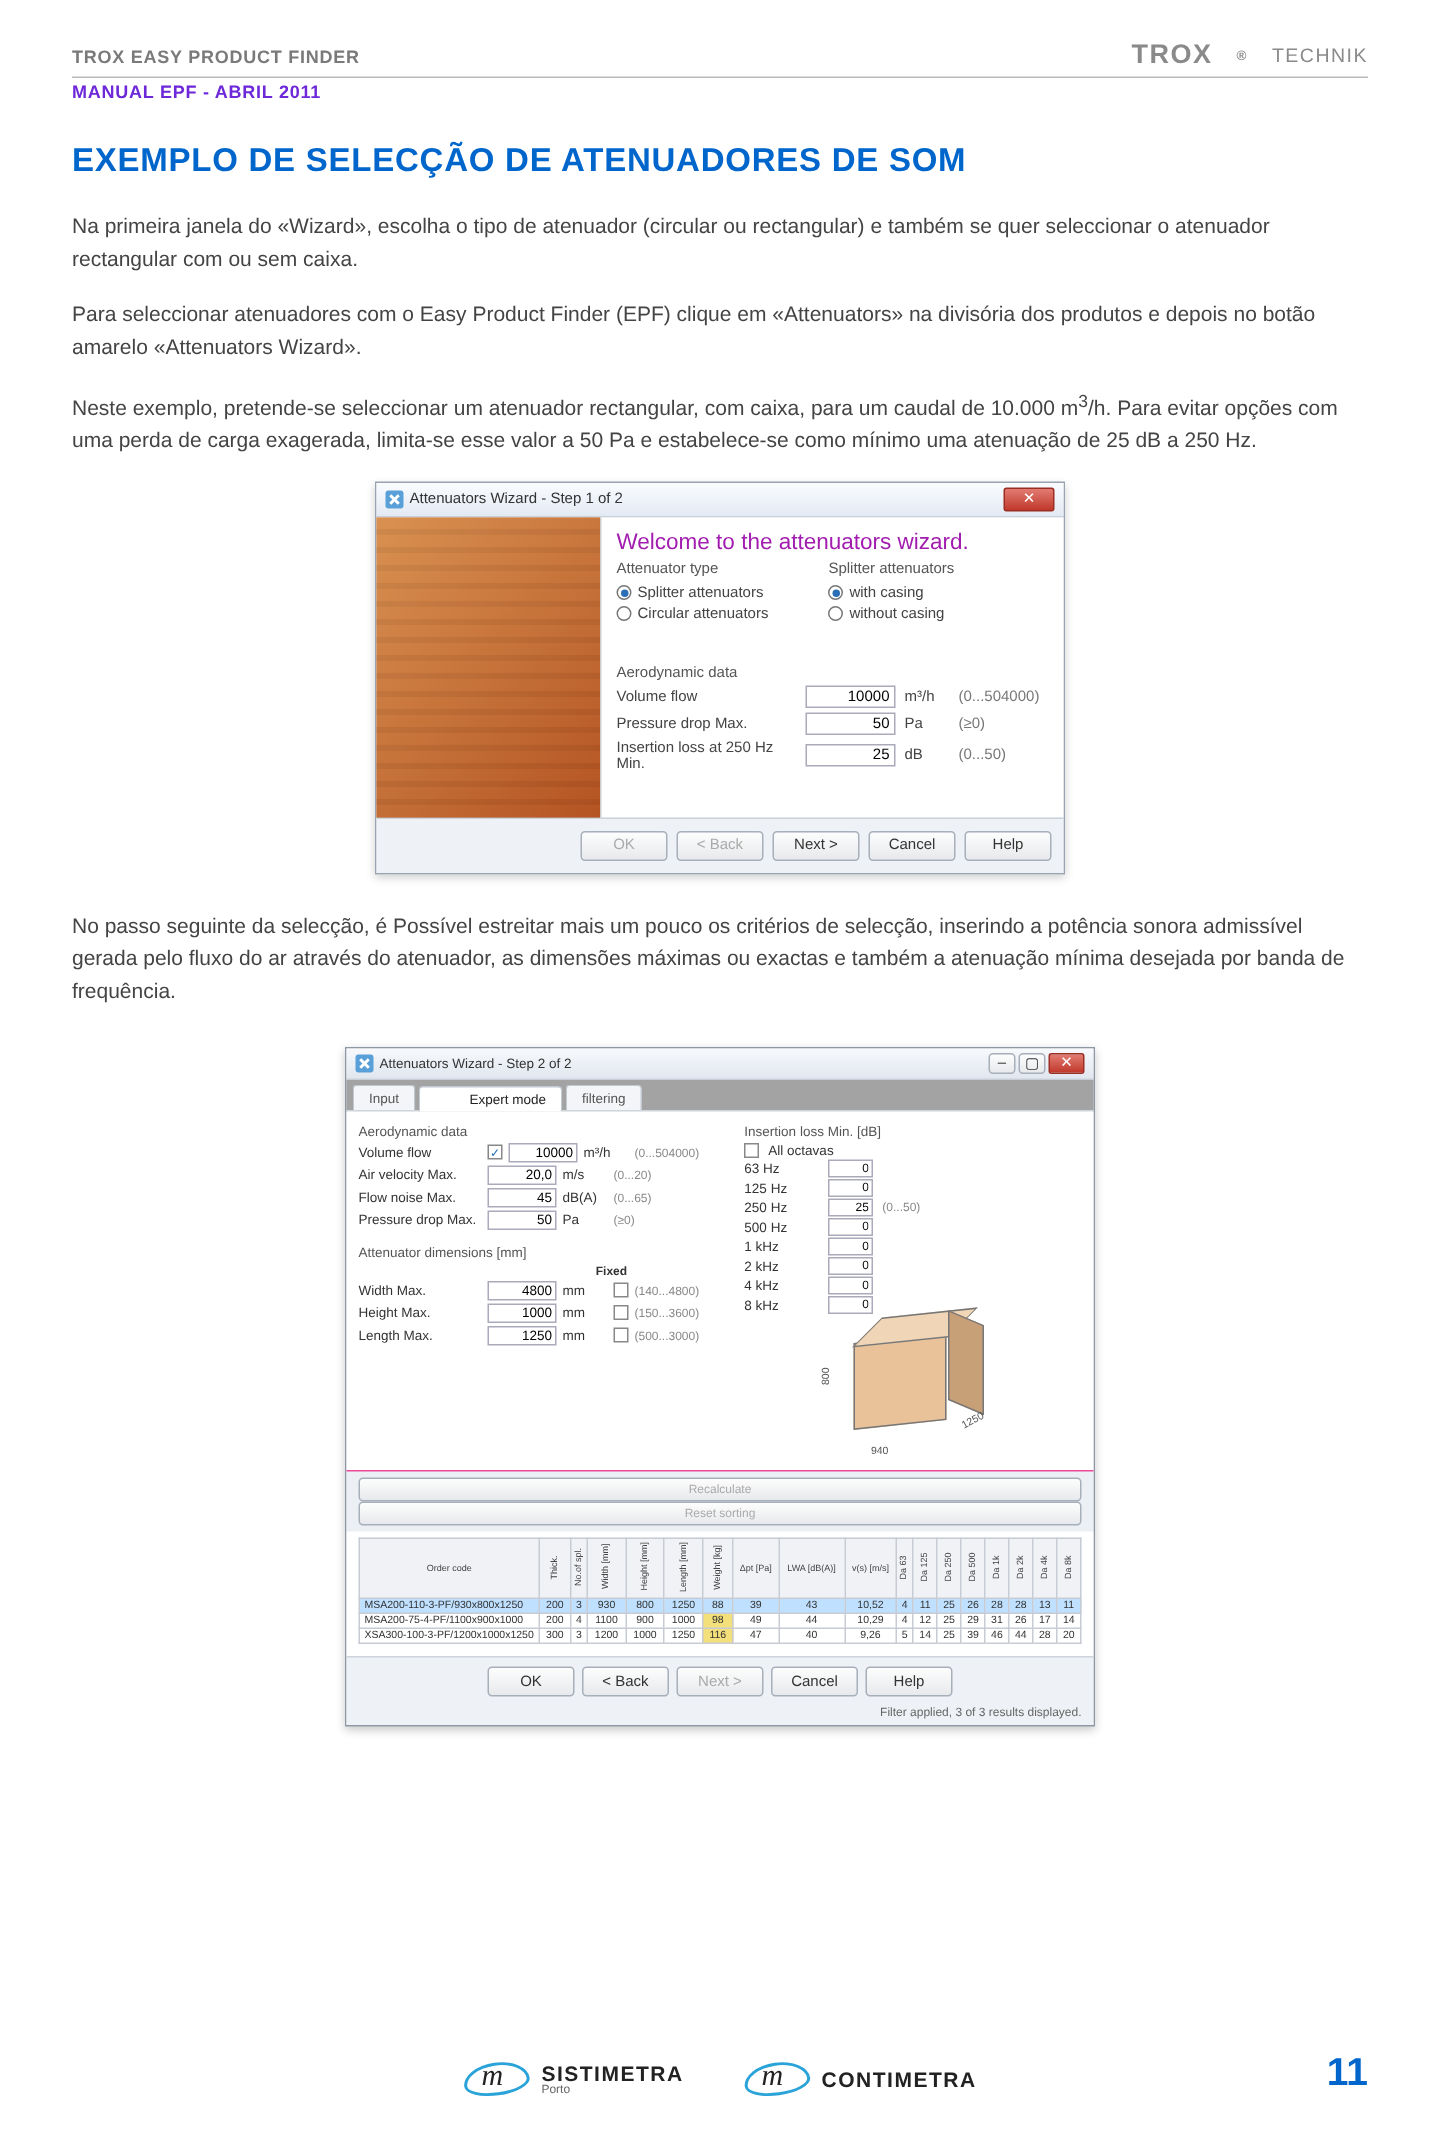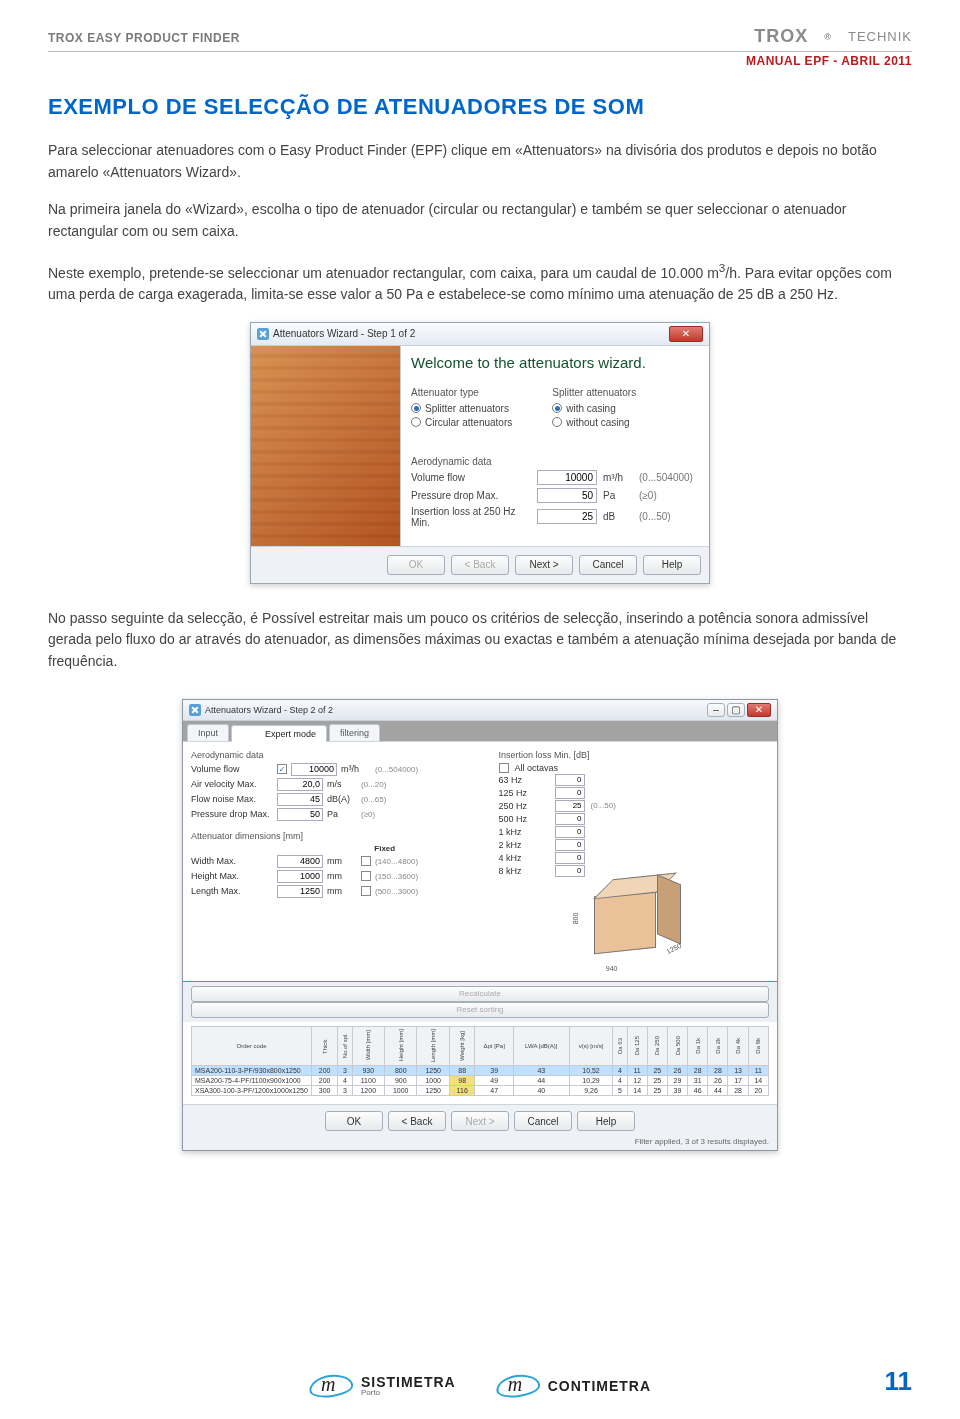--- a/index.html
+++ b/index.html
@@ -13,21 +13,21 @@
   }
   .page { padding: 26px 48px 0 48px; }
   
   .hdr-line1 {
     display: flex; justify-content: space-between; align-items: baseline;
     color: #7a7a7a; font-size: 12px; font-weight: bold; letter-spacing: 0.5px;
   }
   .hdr-logo { font-size: 18px; color: #8a8a8a; font-weight: bold; letter-spacing: 1px; display: flex; align-items: center; gap: 16px;}
   .hdr-logo .thin { font-weight: 300; font-size: 13px; letter-spacing: 1px; }
   .hdr-logo sup { font-size: 9px; vertical-align: super; }
-  .hdr-line2 { color: #b91c1c; font-size: 12px; font-weight: bold; margin-top: 6px; letter-spacing: 0.5px; text-align: right;}
+  .hdr-line2 { color: #6d28d9; font-size: 12px; font-weight: bold; margin-top: 6px; letter-spacing: 0.5px;}
   hr.hdr { border: none; border-top: 1px solid #bbb; margin: 4px 0 24px 0; }
 
   h1.title {
     color: #0066cc; font-size: 22px; font-weight: bold; letter-spacing: 0.5px;
     margin-bottom: 20px;
   }
   .body-text { font-size: 14px; line-height: 1.55; color: #444; margin-bottom: 16px; }
 
   
   .win {
@@ -55,21 +55,21 @@
   }
   .win-body { display:flex; background:#fff; }
   .win-img {
     width: 150px; height: 200px;
     background:
       linear-gradient(135deg, rgba(255,200,120,0.5), rgba(180,80,30,0.6)),
       repeating-linear-gradient(180deg, #b35a2a 0 8px, #9c4a20 8px 12px);
     border-right:1px solid #ccc;
   }
   .win-right { flex:1; padding: 8px 10px 6px 10px; }
-  .wiz-welcome { font-size: 15px; color: #14532d; margin-bottom: 16px; }
+  .wiz-welcome { font-size: 15px; color: #a21caf; margin-bottom: 4px; }
   .wiz-row { display:flex; gap: 40px; font-size:10px; color:#444; margin-bottom:2px;}
   .wiz-col { display:flex; flex-direction:column; gap:3px; }
   .wiz-grouplabel { font-size:10px; color:#555; margin-bottom:2px; }
   .radio { display:flex; align-items:center; gap:4px; }
   .radio-dot {
     width:10px;height:10px;border:1px solid #777;border-radius:50%;
     display:inline-flex;align-items:center;justify-content:center;background:#fff;
   }
   .radio-dot.on::after{content:"";width:5px;height:5px;border-radius:50%;background:#2a6fb5;}
   .aero-title { margin-top: 28px; font-size:10px; color:#555; }
@@ -87,21 +87,21 @@
   .btn {
     min-width:58px; height:20px; font-size:10px;
     background:linear-gradient(#fdfdfd,#e7e9ec);
     border:1px solid #a7afba; border-radius:3px;
     display:flex; align-items:center; justify-content:center; color:#333;
   }
   .btn.disabled { color:#aaa; }
 
   
   .win2 {
-    width: 596px; margin: 26px auto 0 auto;
+    width: 500px; margin: 26px auto 0 auto;
     border:1px solid #8e97a4;
     background:#ecf0f5;
     box-shadow: 0 2px 6px rgba(0,0,0,.22);
     font-size:9px; color:#333;
   }
   .win2 .win-titlebar { background:linear-gradient(#f7f9fc,#e1e7ef);}
   .tabs { display:flex; gap:0; padding:3px 4px 0 4px; background:#a3a3a3; border-bottom:1px solid #cfd5dd;}
   .tab {
     padding:3px 10px; font-size:9px; border:1px solid #c1c8d1; border-bottom:none;
     background:#f3f5f8; border-radius:3px 3px 0 0; color:#555; margin-right:2px;
@@ -200,22 +200,22 @@
       <span>TROX</span>
         <sup>®</sup>
       <span class="thin">TECHNIK</span>
     </span>
   </div>
   <hr class="hdr">
   <div class="hdr-line2" style="margin-top:-22px;margin-bottom:26px;">MANUAL EPF - ABRIL 2011</div>
 
   <h1 class="title">EXEMPLO DE SELECÇÃO DE ATENUADORES DE SOM</h1>
 
+  <p class="body-text">Na primeira janela do «Wizard», escolha o tipo de atenuador (circular ou rectangular) e também se quer seleccionar o atenuador rectangular com ou sem caixa.</p>
   <p class="body-text">Para seleccionar atenuadores com o Easy Product Finder (EPF) clique em «Attenuators» na divisória dos produtos e depois no botão amarelo «Attenuators Wizard».</p>
-  <p class="body-text">Na primeira janela do «Wizard», escolha o tipo de atenuador (circular ou rectangular) e também se quer seleccionar o atenuador rectangular com ou sem caixa.</p>
   <p class="body-text">
     <span>Neste exemplo, pretende-se seleccionar um atenuador rectangular, com caixa, para um caudal de 10.000 m</span><sup>3</sup><span>/h. Para evitar opções com uma perda de carga exagerada, limita-se esse valor a 50 Pa e estabelece-se como mínimo uma atenuação de 25 dB a 250 Hz.</span>
   </p>
 
   <div class="win">
     <div class="win-titlebar">
       <div class="ti">
         <span class="x-icon"></span>
         <span>Attenuators Wizard - Step 1 of 2</span>
       </div>

